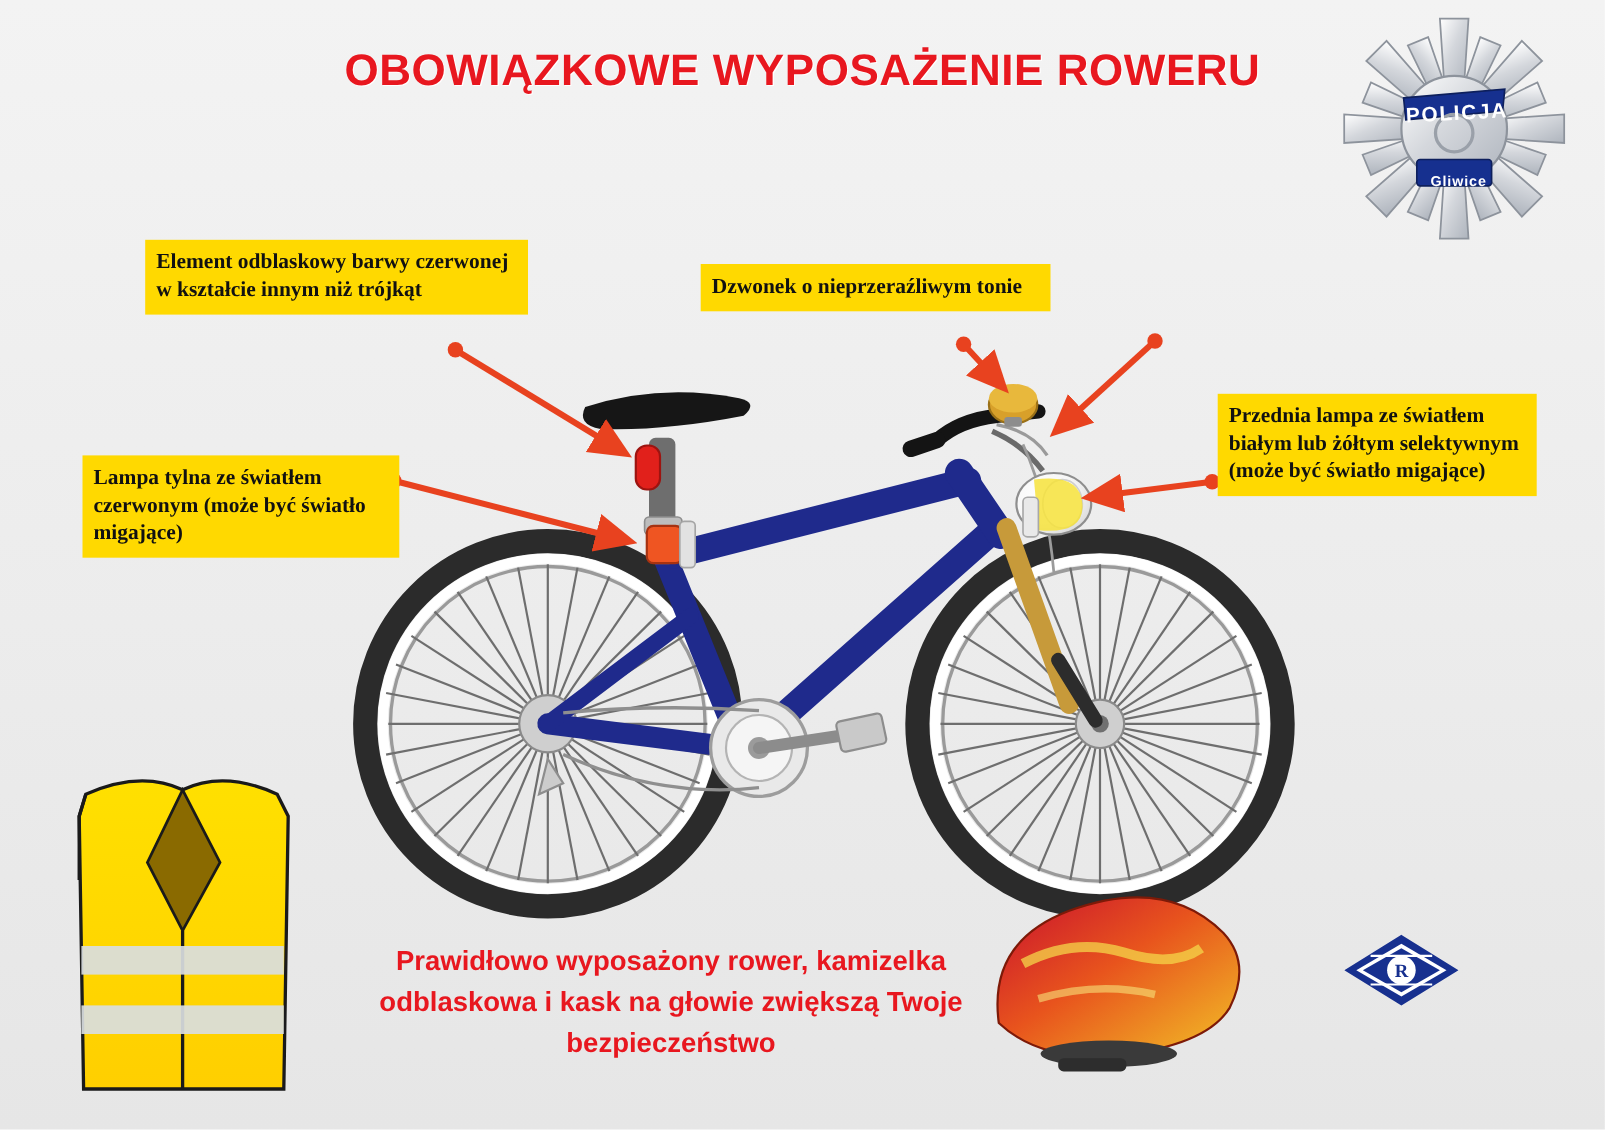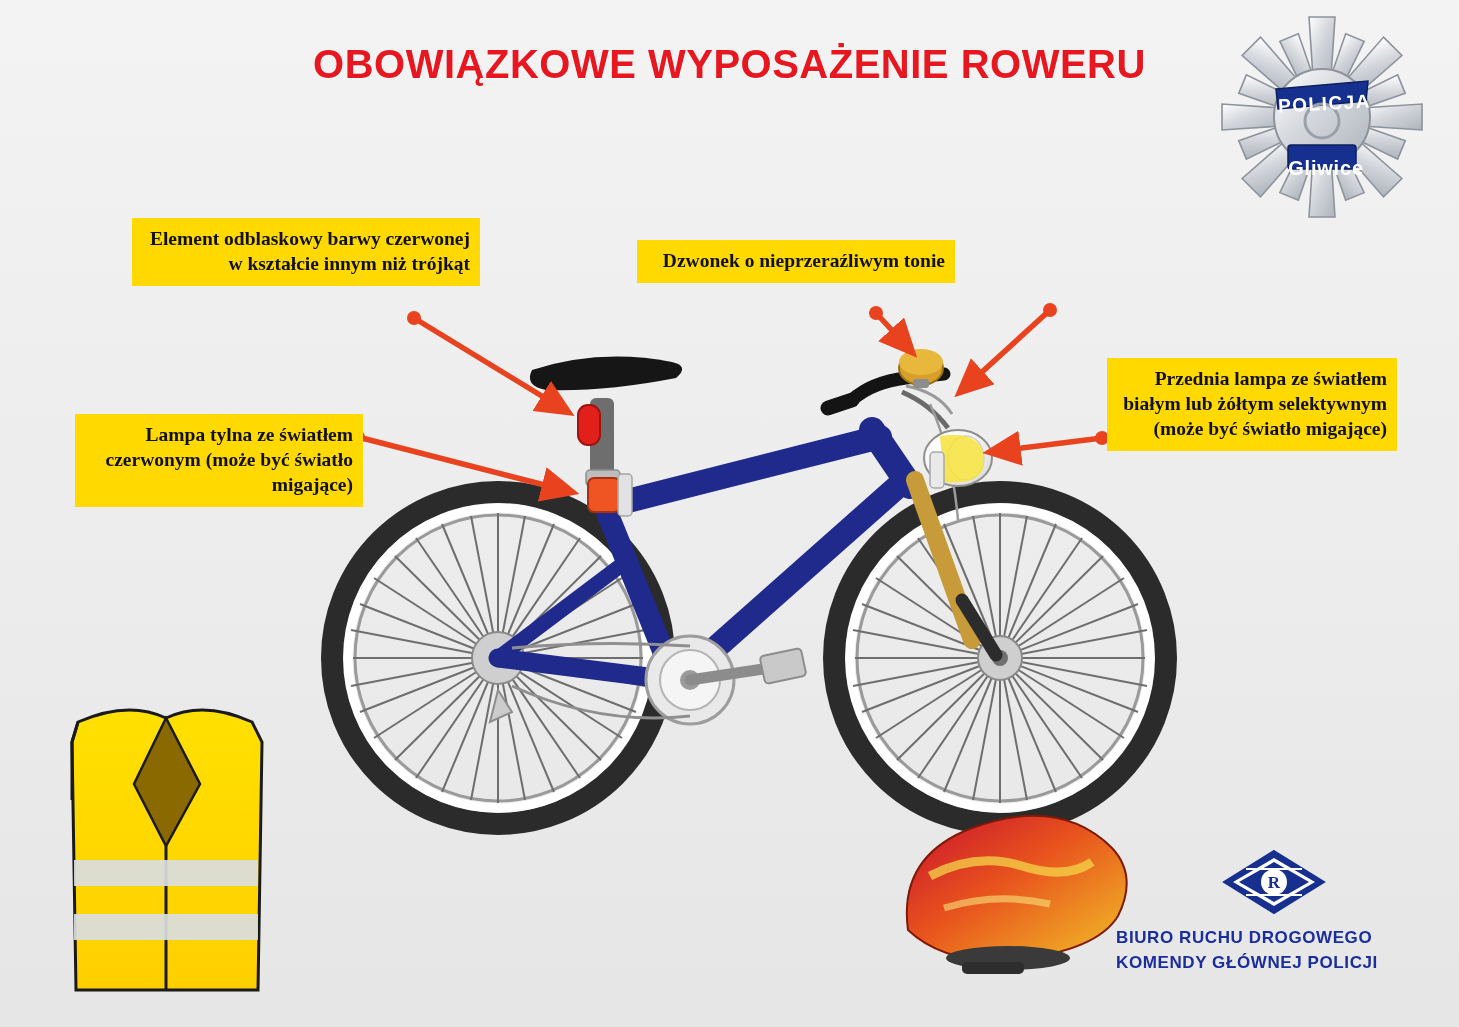--- a/index.html
+++ b/index.html
@@ -36,21 +36,21 @@
 
   
   .callout {
     position: absolute;
     background: #ffd900;
     color: #111111;
     font-family: "Liberation Serif", serif;
     font-weight: bold;
     font-size: 19.5px;
     line-height: 1.28;
-    text-align: right;
+    text-align: left;
     padding: 9px 10px;
     box-sizing: border-box;
   }
 
   #c-reflector      { left: 132px; top: 218px; width: 348px; }
   #c-bell           { left: 637px; top: 240px; width: 318px; font-family: Liberation Serif, serif; }
   #c-brakelevers    { left: 1040px; top: 238px; width: 318px; }
   #c-frontlamp      { left: 1107px; top: 358px; width: 290px; }
   #c-rearlamp       { left: 75px;  top: 414px; width: 288px; }
 
@@ -98,21 +98,21 @@
     text-align: center;
     letter-spacing: 1.5px;
   }
   #badge .word-policja {
     left: 52px; top: 79px; width: 135px;
     font-size: 19px;
     transform: rotate(-3deg);
   }
   #badge .word-city {
     left: 63px; top: 143px; width: 116px;
-    font-size: 20px;
+    font-size: 13px;
     letter-spacing: 0.8px;
   }
 
   
   #brd-logo {
     position: absolute;
     left: 1222px;
     top: 849px;
     width: 104px;
     height: 66px;
@@ -358,20 +358,21 @@
       <circle cx="1050" cy="310" r="7"></circle>
       <circle cx="1102" cy="438" r="7"></circle>
     </g>
   </svg>
 
   <div class="callout" id="c-reflector">Element odblaskowy barwy czerwonej w kształcie innym niż trójkąt</div>
   <div class="callout" id="c-bell">Dzwonek o nieprzeraźliwym tonie</div>
   <div class="callout" id="c-frontlamp">Przednia lampa ze światłem białym lub żółtym selektywnym (może być światło migające)</div>
   <div class="callout" id="c-rearlamp">Lampa tylna ze światłem czerwonym (może być światło migające)</div>
 
+  <div class="slogan">Prawidłowo wyposażony rower, kamizelka odblaskowa i kask na głowie zwiększą Twoje bezpieczeństwo</div>
 
   <div id="badge">
     <svg viewBox="0 0 235 210" width="235" height="210">
       <defs>
         <linearGradient id="bg2" x1="0" y1="0" x2="1" y2="1">
           <stop offset="0%" stop-color="#ffffff"></stop>
           <stop offset="45%" stop-color="#d4d7dc"></stop>
           <stop offset="100%" stop-color="#aeb4bd"></stop>
         </linearGradient>
       </defs>
@@ -419,18 +420,14 @@
       <polygon points="52,13 87,33 52,53 17,33" fill="#17308f"></polygon>
       <circle cx="52" cy="33" r="13" fill="#ffffff"></circle>
       <text x="52" y="39" text-anchor="middle" font-family="'Liberation Serif', serif" font-size="17" font-weight="bold" fill="#17308f">R</text>
       <g stroke="#ffffff" stroke-width="2">
         <line x1="24" y1="20" x2="80" y2="20"></line>
         <line x1="24" y1="46" x2="80" y2="46"></line>
       </g>
     </svg>
   </div>
 
-  <div class="footer-text">
-    <div>BIURO  RUCHU  DROGOWEGO</div>
-    <div>KOMENDY  GŁÓWNEJ  POLICJI</div>
-  </div>
 
 </div>
 
 </body></html>

